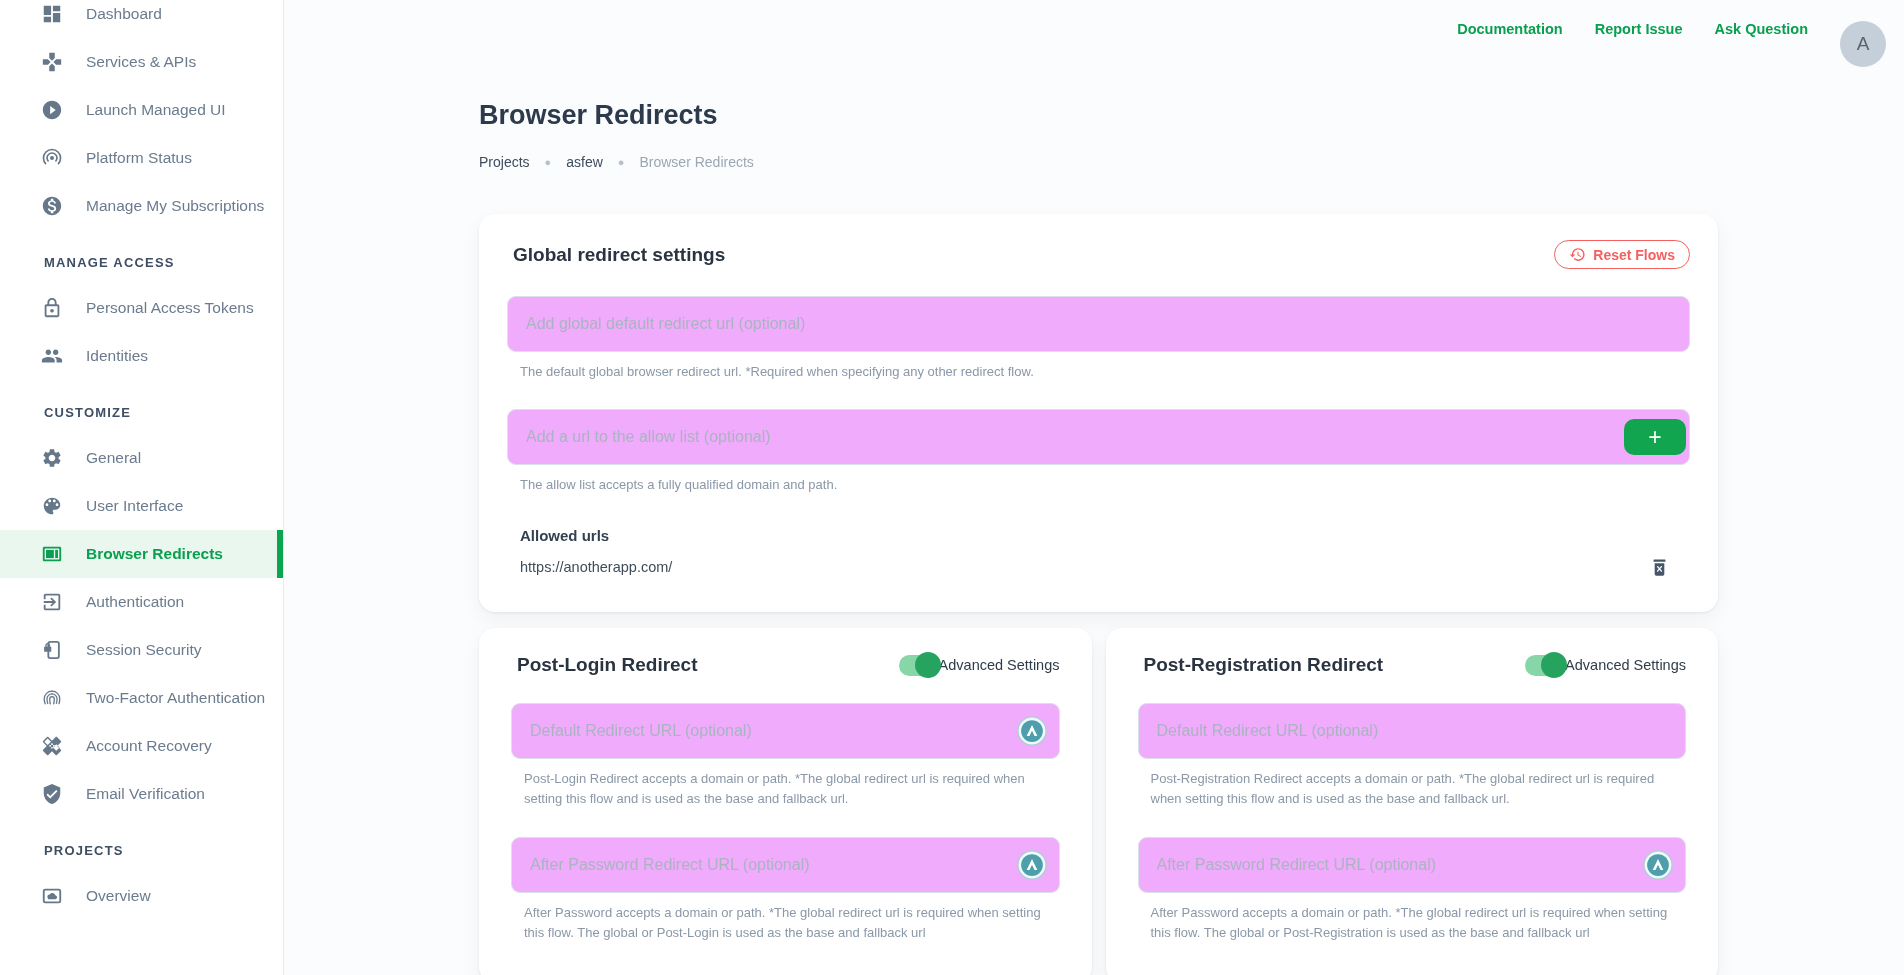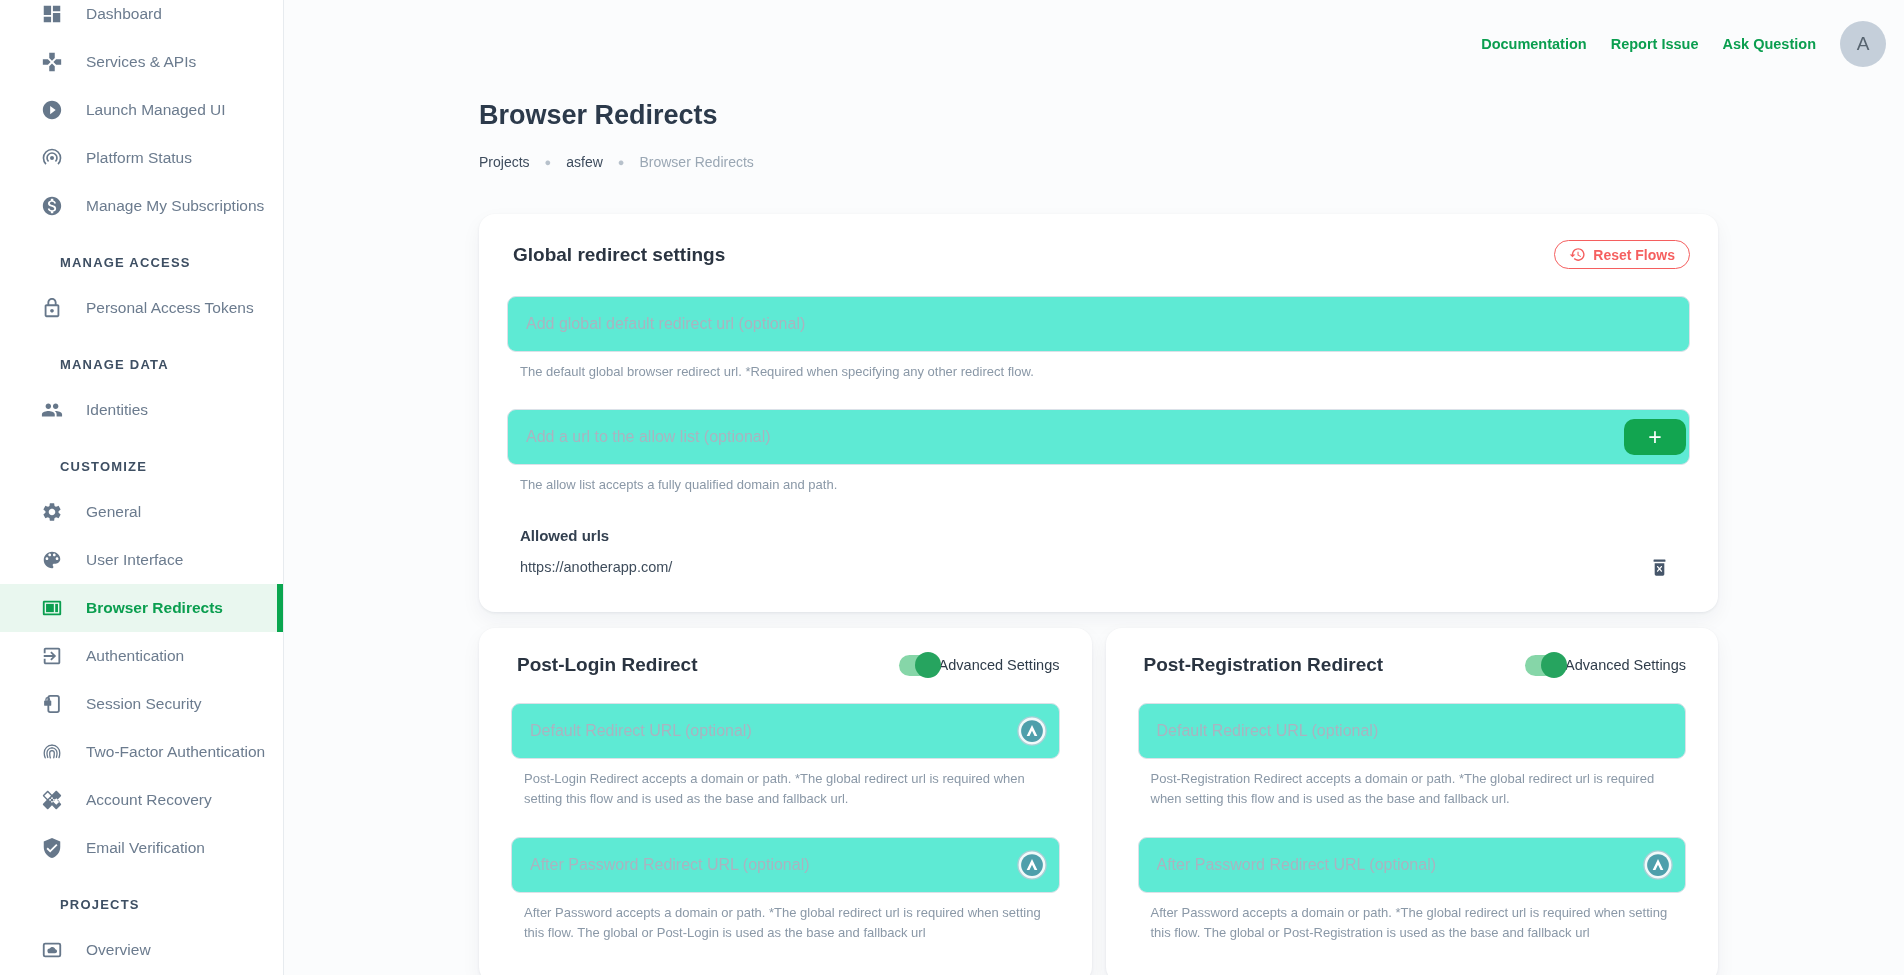--- a/index.html
+++ b/index.html
@@ -27,29 +27,29 @@
   .nav-item svg { width:22px; height:22px; flex:none; color:#66778a; }
   .nav-item.active { background:#e9f7ef; color:#0a9e4f; font-weight:bold; }
   .nav-item.active svg { color:#0a9e4f; }
   .nav-item.active::after {
     content:""; position:absolute; right:0; top:0; bottom:0;
     width:6px; background:#0aa64f;
   }
   .nav-header {
     margin-top:10px; height:44px;
     display:flex; align-items:center;
-    padding-left:60px;
+    padding-left:44px;
     font-size:13px; font-weight:bold; letter-spacing:1.2px;
     color:#3e4f63;
   }
   
   .main { flex:1; position:relative; }
   .top-links {
     position:absolute; top:21px; right:18px;
-    display:flex; align-items:center; gap:24px;
+    display:flex; gap:32px;
   }
   .top-link {
     color:#0a9e4f; font-weight:bold; font-size:14.5px;
     text-decoration:none; cursor:pointer;
   }
   .avatar {
     width:46px; height:46px; border-radius:50%;
     background:#c5cfda; color:#56636f;
     display:flex; align-items:center; justify-content:center;
     font-size:19px; cursor:pointer; user-select:none;
@@ -77,21 +77,21 @@
     border:1px solid #f55f5f; border-radius:16px;
     padding:5px 14px; font-size:14px; font-weight:bold;
     font-family:inherit; cursor:pointer;
   }
   .reset-btn svg { width:17px; height:17px; }
   .input-wrap { position:relative; margin-top:27px; }
   .text-input {
     width:100%; height:56px;
     border:1px solid #dbe1e8; border-radius:9px;
     padding:0 18px; font-size:16px; color:#333;
-    font-family:inherit; background:#5eead4; outline:none;
+    font-family:inherit; background:#f0abfc; outline:none;
   }
   .text-input::placeholder { color:#a9b4c0; }
   .helper { font-size:13px; color:#8a98a7; margin:10px 0 0 13px; line-height:1.55; }
   .add-btn {
     position:absolute; right:4px; top:50%; transform:translateY(-50%);
     width:62px; height:36px;
     background:#12a550; border:none; border-radius:10px;
     color:#fff; font-size:23px; line-height:1;
     display:flex; align-items:center; justify-content:center;
     cursor:pointer;
@@ -173,21 +173,20 @@
       </div>
       <div class="nav-header">MANAGE ACCESS</div>
       <div class="nav-item">
         <span style="display: flex;">
           <svg viewBox="0 0 24 24" fill="currentColor">
             <path d="M18 8h-1V6c0-2.76-2.24-5-5-5S7 3.24 7 6v2H6c-1.1 0-2 .9-2 2v10c0 1.1.9 2 2 2h12c1.1 0 2-.9 2-2V10c0-1.1-.9-2-2-2zM9 6c0-1.66 1.34-3 3-3s3 1.34 3 3v2H9V6zm9 14H6V10h12v10zm-6-3c1.1 0 2-.9 2-2s-.9-2-2-2-2 .9-2 2 .9 2 2 2z"></path>
           </svg>
         </span>
         <span>Personal Access Tokens</span>
       </div>
-      <div class="nav-header">MANAGE DATA</div>
       <div class="nav-item">
         <span style="display: flex;">
           <svg viewBox="0 0 24 24" fill="currentColor">
             <path d="M16 11c1.66 0 2.99-1.34 2.99-3S17.66 5 16 5c-1.66 0-3 1.34-3 3s1.34 3 3 3zm-8 0c1.66 0 2.99-1.34 2.99-3S9.66 5 8 5C6.34 5 5 6.34 5 8s1.34 3 3 3zm0 2c-2.33 0-7 1.17-7 3.5V19h14v-2.5c0-2.33-4.67-3.5-7-3.5zm8 0c-.29 0-.62.02-.97.05 1.16.84 1.97 1.97 1.97 3.45V19h6v-2.5c0-2.33-4.67-3.5-7-3.5z"></path>
           </svg>
         </span>
         <span>Identities</span>
       </div>
       <div class="nav-header">CUSTOMIZE</div>
       <div class="nav-item">

